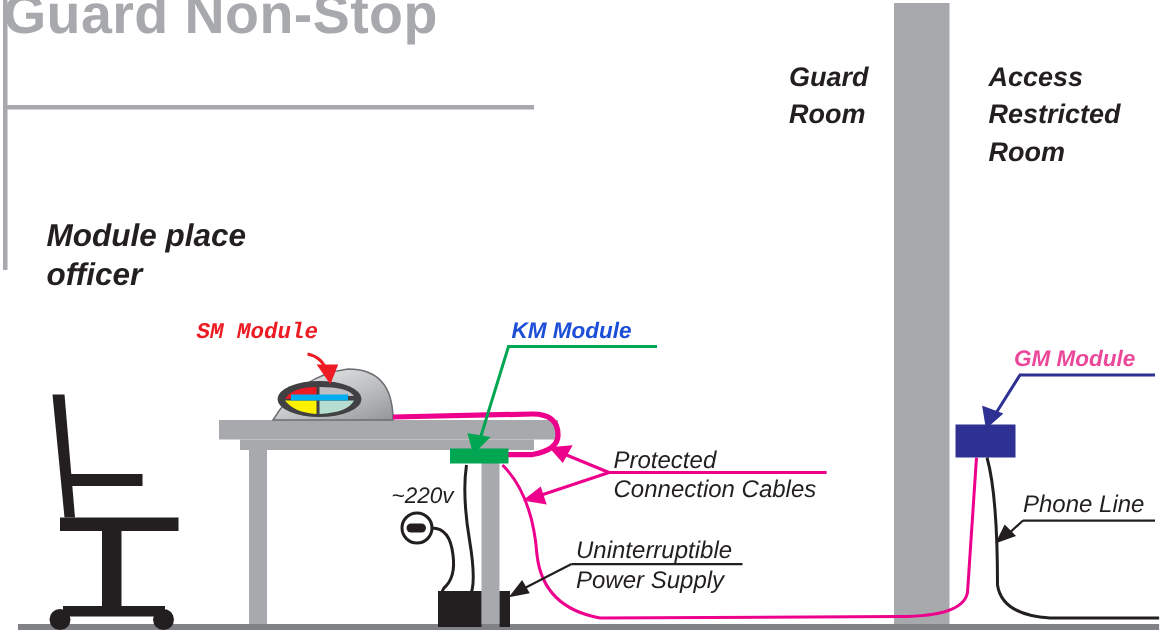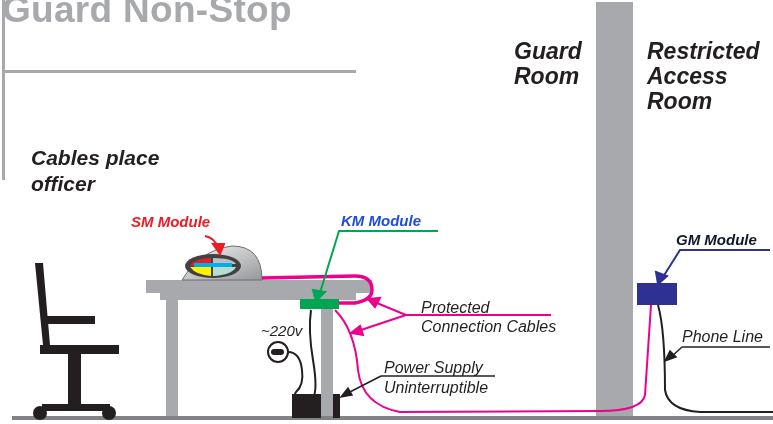--- a/index.html
+++ b/index.html
@@ -7,21 +7,21 @@
     .title {
       position: absolute; left: 2px; top: -8px; margin: 0;
       font-family: "Liberation Sans", sans-serif; font-weight: bold;
       font-size: 37px; line-height: 36px; color: #a7a9ac; letter-spacing: 0.3px;
     }
     .title span { display: block; }
     .label {
       position: absolute; font-family: "Liberation Sans", sans-serif;
       font-style: italic; font-weight: bold; color: #231f20; white-space: nowrap;
     }
-    .room { font-size: 23px; line-height: 25px; }
+    .room { font-size: 18px; line-height: 25px; margin-left: 12px; }
     .workplace { font-size: 21px; line-height: 26px; left: 31px; top: 145px; }
     .module { font-size: 15px; }
     .callout { font-family: "Liberation Sans", sans-serif; font-style: italic; font-weight: normal; color: #231f20; font-size: 16px; position: absolute; white-space: nowrap; }
     svg.scene { position: absolute; left: 0; top: 0; }
   </style>
 </head>
 <body>
 
 <h1 class="title">
   <span>Guard Non-Stop</span>
@@ -129,36 +129,36 @@
   </g>
 
   <line x1="406" y1="315" x2="551" y2="315" stroke="#ec008c" stroke-width="1"></line>
 </svg>
 
 <div class="label room" style="left:514px; top:39px;">
   <div>Guard</div>
   <div>Room</div>
 </div>
 <div class="label room" style="left:647px; top:39px;">
+  <div>Access</div>
   <div>Restricted</div>
-  <div>Access</div>
   <div>Room</div>
 </div>
 
 <div class="label workplace">
-  <div>Cables place</div>
+  <div>Module place</div>
   <div>officer</div>
 </div>
 
-<div class="label module" style="left:131px; top:213px; color:#ed1c24;">SM Module</div>
+<div class="label module" style="left:131px; top:213px; color:#ed1c24;font-family:Liberation Mono, monospace;">SM Module</div>
 <div class="label module" style="left:341px; top:212px; color:#1d4ed8;">KM Module</div>
-<div class="label module" style="left:676px; top:231px; color:#0f172a;">GM Module</div>
+<div class="label module" style="left:676px; top:231px; color:#ec4899;">GM Module</div>
 
-<div class="callout" style="left:409px; top:298px; line-height:19px;margin-left:12px;">
+<div class="callout" style="left:409px; top:298px; line-height:19px;">
   <div>Protected</div>
   <div>Connection Cables</div>
 </div>
 <div class="callout" style="left:384px; top:358px; line-height:20px;">
+  <div>Uninterruptible</div>
   <div>Power Supply</div>
-  <div>Uninterruptible</div>
 </div>
 <div class="callout" style="left:682px; top:328px;">Phone Line</div>
 <div class="callout" style="left:261px; top:322px; font-size:15px;">~220v</div>
 
 </body></html>

